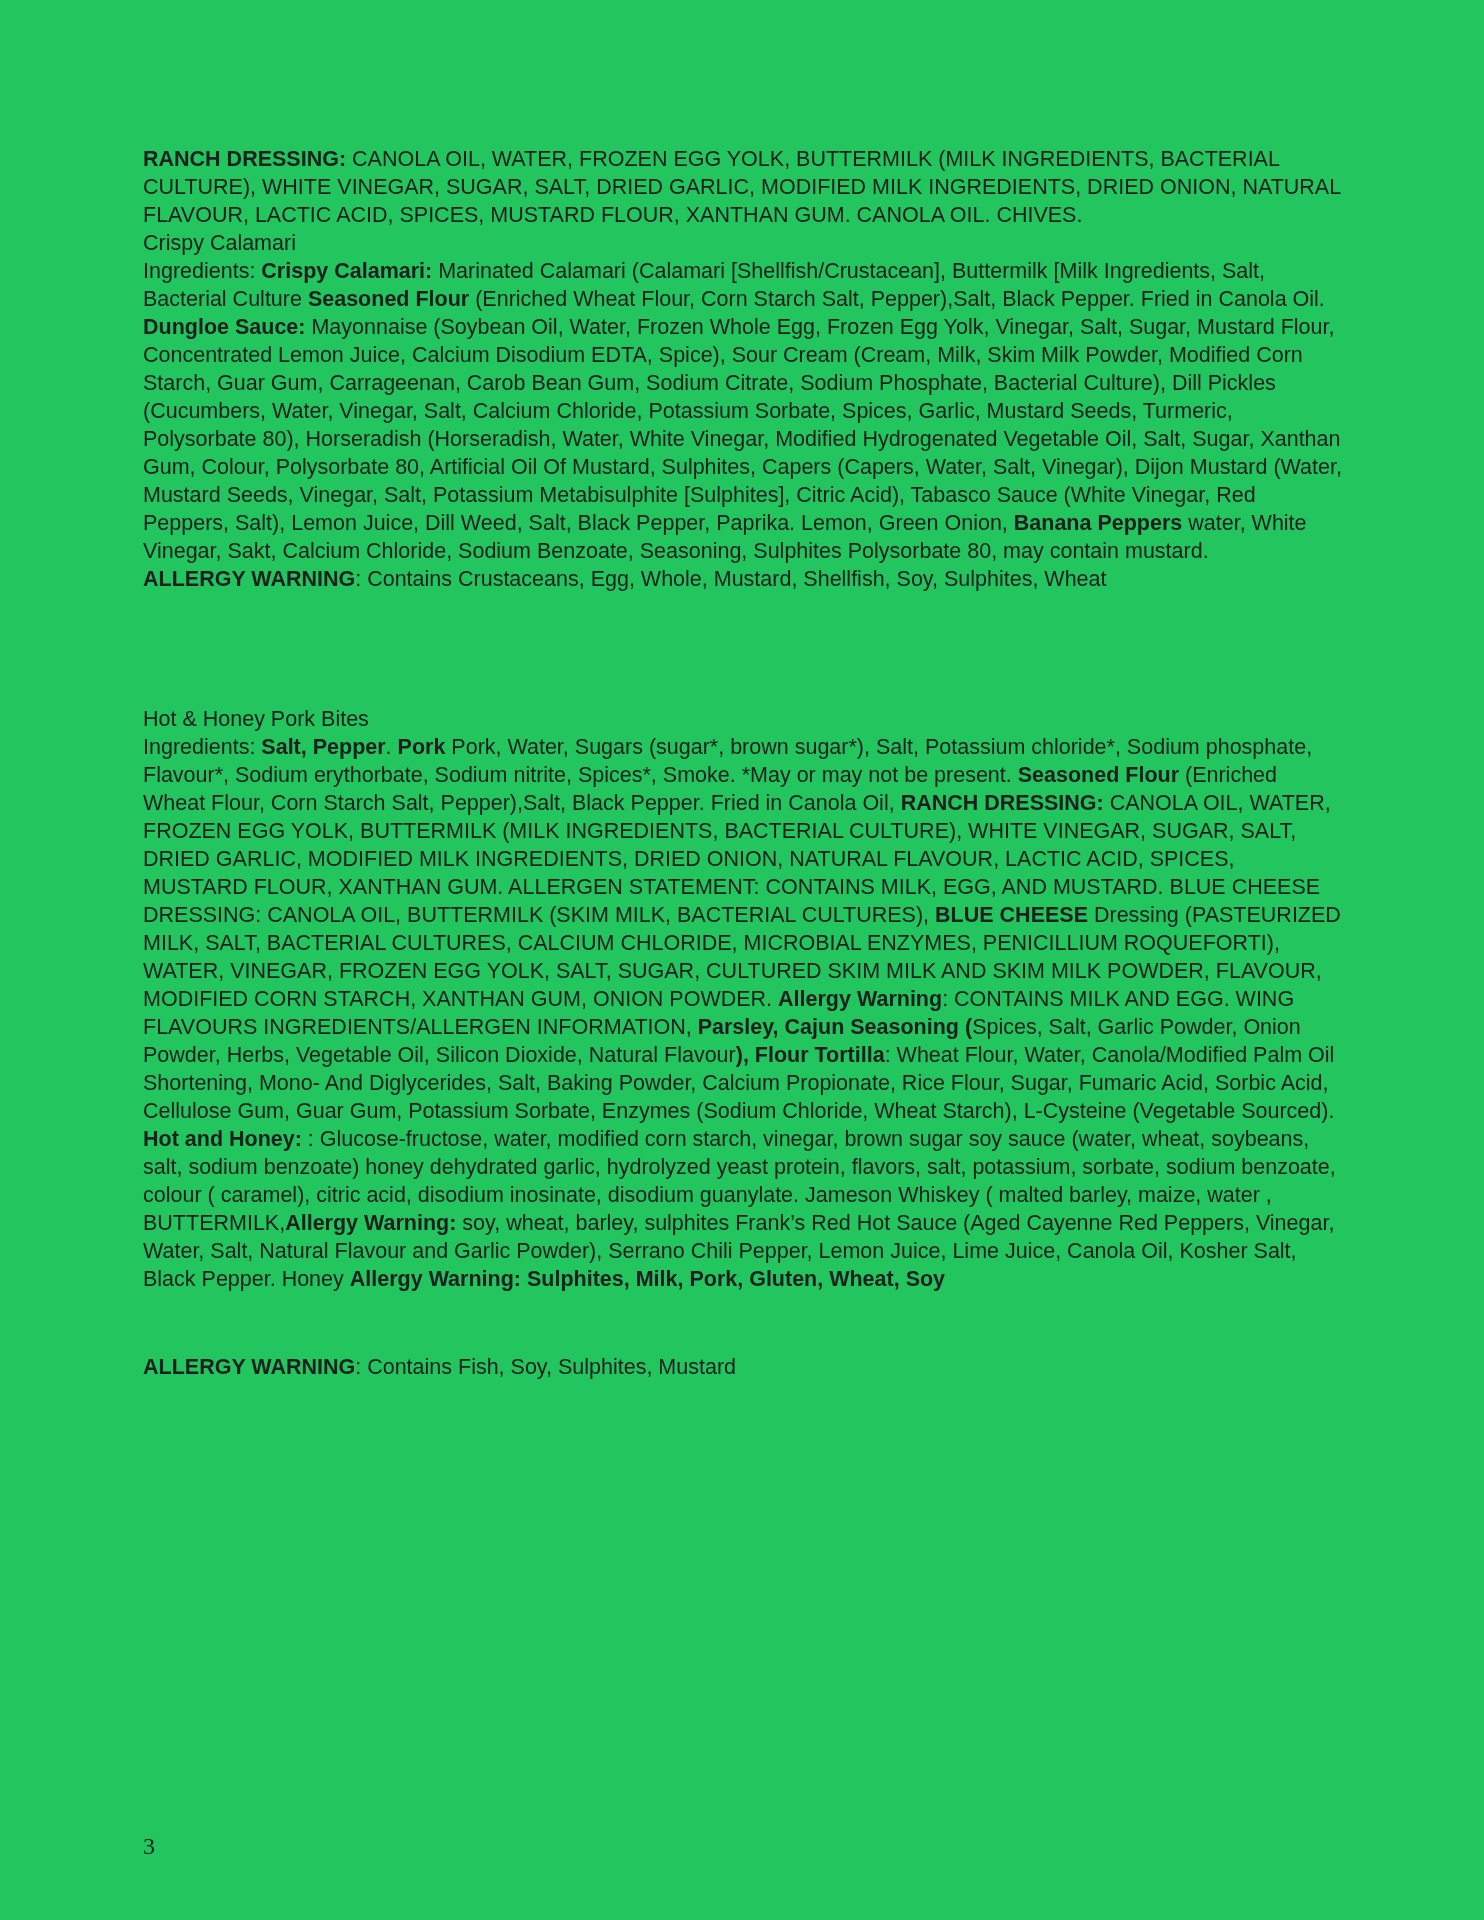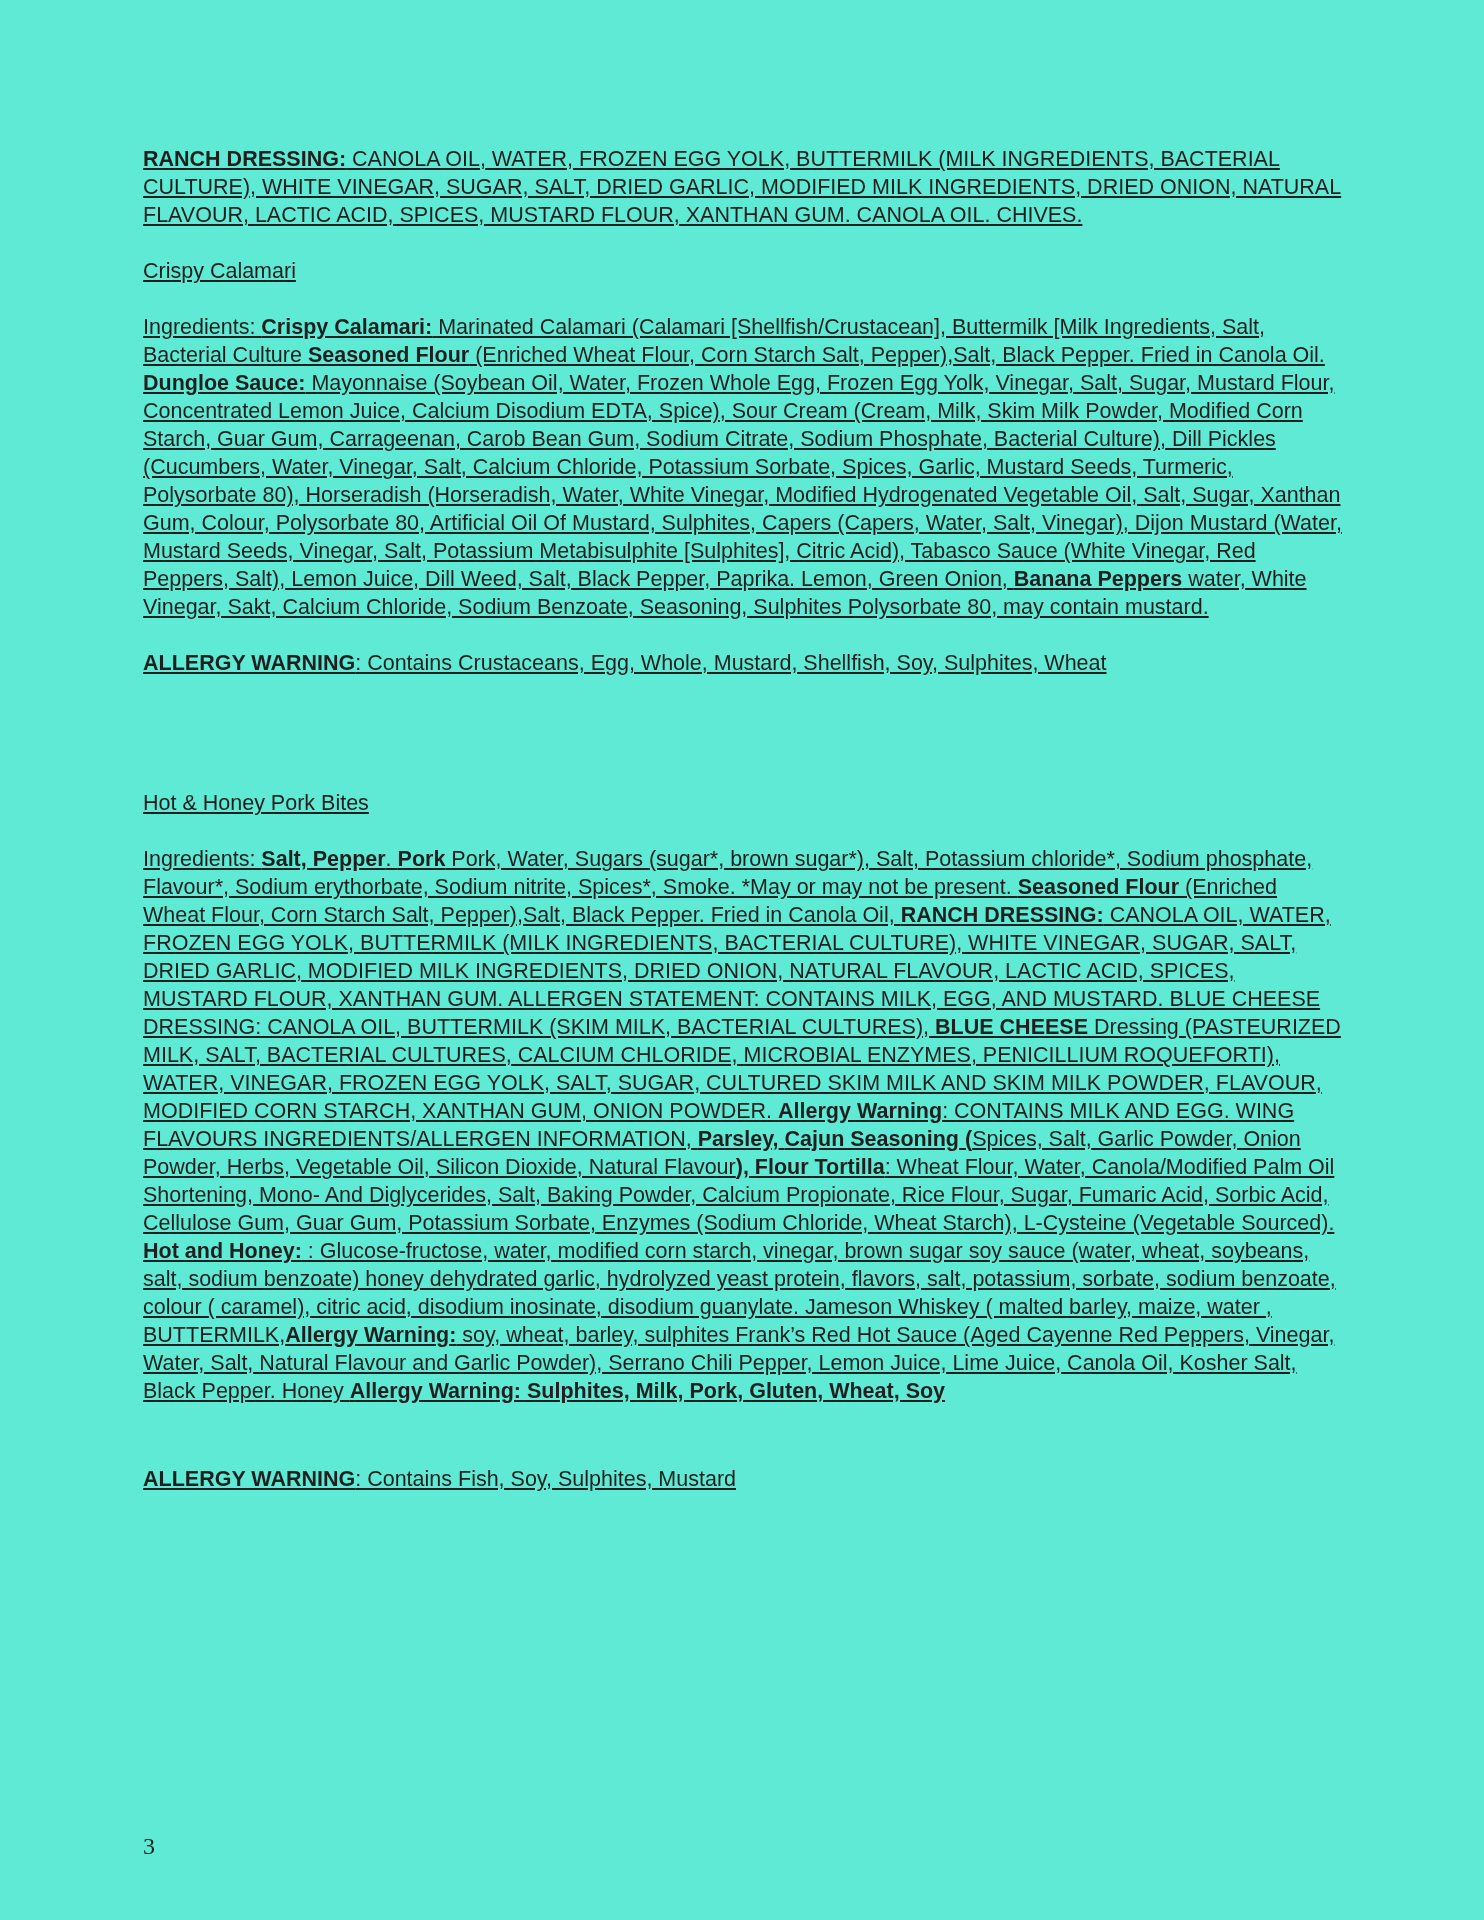--- a/index.html
+++ b/index.html
@@ -4,33 +4,32 @@
 <style>
   html, body {
     margin: 0;
     padding: 0;
     background: #ffffff;
   }
   .page {
     position: relative;
     width: 1484px;
     height: 1920px;
-    background: #5eead4;
+    background: #22c55e;
     box-sizing: border-box;
     padding: 145px 140px 16px 143px;
     font-family: "Liberation Sans", sans-serif;
     font-size: 21.5px;
     line-height: 28px;
     color: #1f1f1f;
-    text-decoration: underline;
   }
   p { margin: 0; }
   .para { text-align: left; }
   .b { font-weight: bold; }
-  .gap1 { margin-top: 28px; }   
+  .gap1 { }   
   .gap2 { margin-top: 60px; }   
   .gap4 { margin-top: 112px; }  
   .page-number {
     position: absolute;
     left: 143px;
     top: 1832px;
     font-family: "Liberation Serif", serif;
     font-size: 24px;
     color: #1f1f1f;
   }

